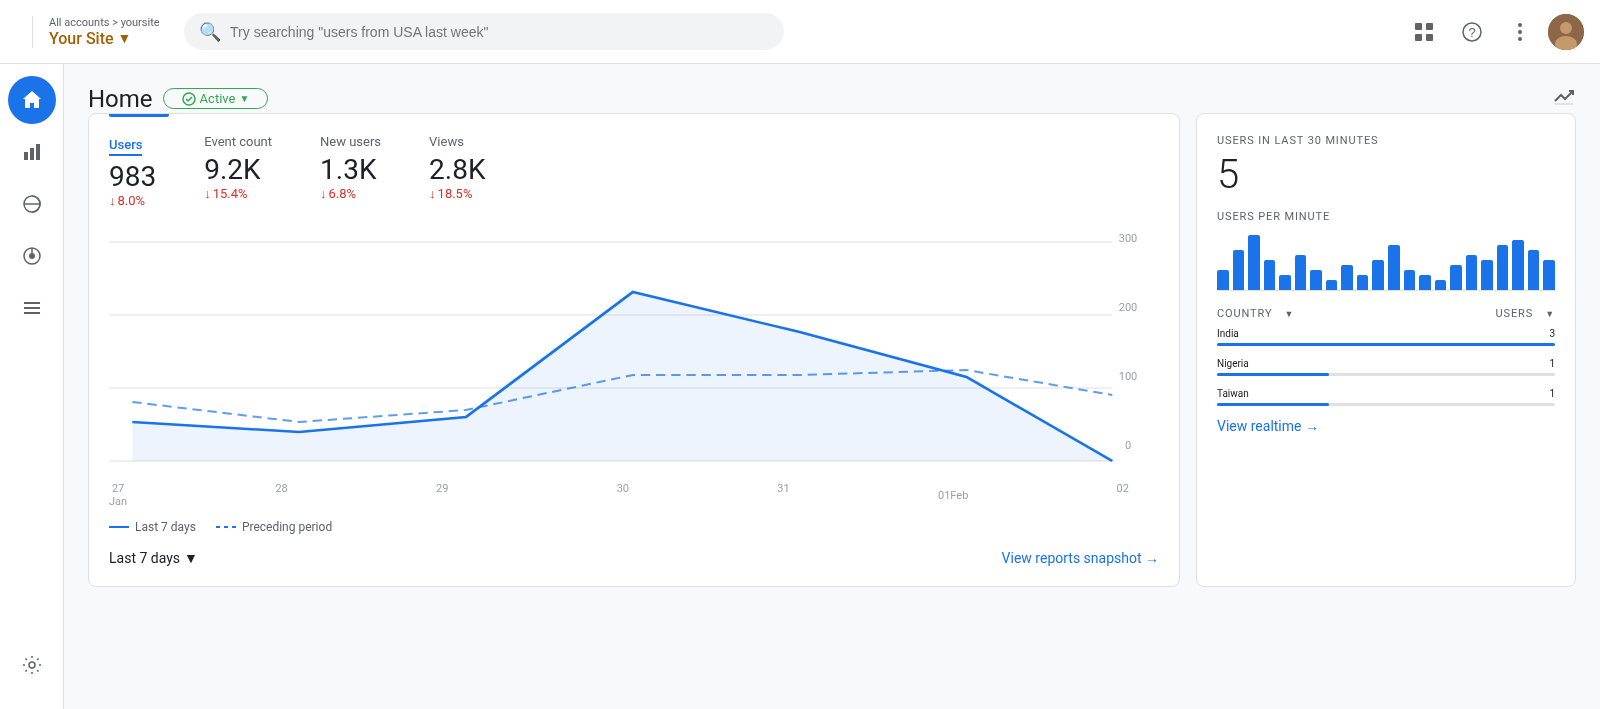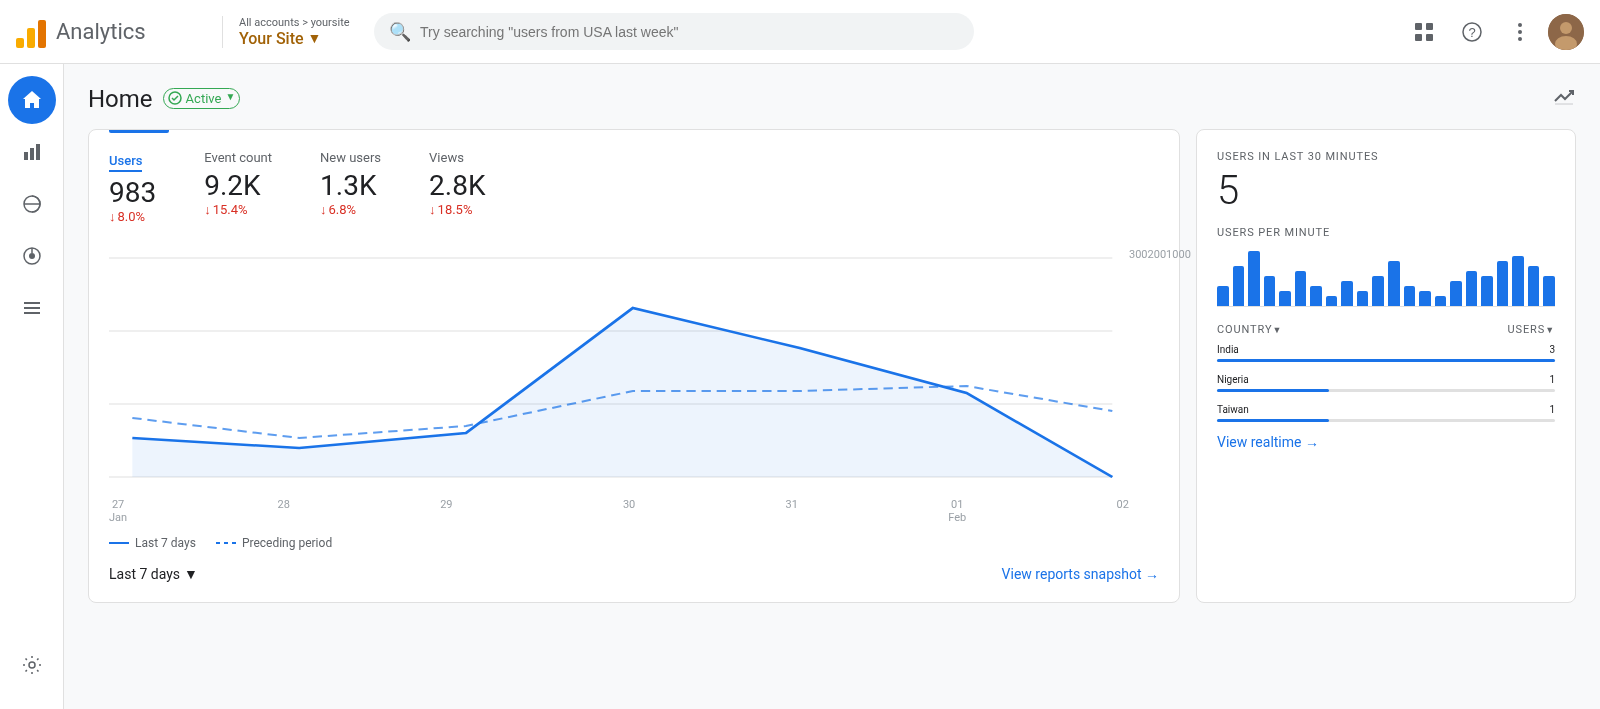--- a/index.html
+++ b/index.html
@@ -149,39 +149,38 @@
       margin-top: 64px;
       margin-left: 64px;
       padding: 20px 24px;
       min-height: calc(709px - 64px);
       background: #f8f9fa;
     }
     .page-header {
       display: flex;
       align-items: center;
       justify-content: space-between;
-      margin-bottom: 16px;
     }
     .page-title-area {
       display: flex;
       align-items: center;
       gap: 10px;
     }
     .page-title {
       font-size: 24px;
       font-weight: 400;
       color: #202124;
     }
     .status-badge {
       display: flex;
-      align-items: flex-start;
+      align-items: center;
       gap: 4px;
       border: 1px solid #34a853;
       border-radius: 16px;
-      padding: 2px 4px;
+      padding: 2px 18px;
       font-size: 13px;
       color: #34a853;
     }
 
     
     .content-row {
       display: flex;
       gap: 16px;
     }
 
@@ -321,21 +320,21 @@
       justify-content: space-between;
       font-size: 11px;
       color: #5f6368;
       text-transform: uppercase;
       letter-spacing: 0.08em;
       margin-bottom: 8px;
     }
     .country-header-label {
       display: flex;
       align-items: center;
-      gap: 0;
+      gap: 12px;
       cursor: pointer;
     }
     .country-row {
       display: flex;
       flex-direction: column;
       margin-bottom: 12px;
     }
     .country-row-top {
       display: flex;
       justify-content: space-between;
@@ -353,44 +352,36 @@
       background: #1a73e8;
       border-radius: 2px;
     }
     .right-card-footer {
       margin-top: 0;
     }
 
     
     .y-axis {
       position: absolute;
-      right: 0;
+      right: 16px;
       top: 0;
       bottom: 30px;
       display: flex;
-      flex-direction: row;
+      flex-direction: column;
       justify-content: space-between;
-      align-items: flex-start;
+      align-items: center;
       font-size: 11px;
       color: #9aa0a6;
       width: 30px;
     }
   </style>
 </head>
 <body>
 
 <div class="header">
-  <div class="logo-area">
-    <div class="logo-bars">
-      <div class="logo-bar" style="height:10px; background:#f9ab00;"></div>
-      <div class="logo-bar" style="height:20px; background:#f9ab00;"></div>
-      <div class="logo-bar" style="height:28px; background:#e37400;"></div>
-    </div>
-    <span class="logo-title">Analytics</span>
-  </div>
   <div class="site-selector">
     <span class="site-breadcrumb">All accounts &gt; yoursite</span>
     <div class="site-name">
       <span>Your Site</span>
       <span style="font-size:14px;">▼</span>
     </div>
   </div>
   <div class="search-bar">
     <span style="color:#5f6368; font-size:18px;">🔍</span>
     <input type="text" placeholder="Try searching &quot;users from USA last week&quot;" style="">
@@ -573,21 +564,21 @@
             <span style="visibility:hidden">x</span>
           </div>
         <div style="display:flex;flex-direction:column;align-items:center;margin-left:20px;">
             <span>30</span>
             <span style="visibility:hidden">x</span>
           </div>
         <div style="display:flex;flex-direction:column;align-items:center;">
             <span>31</span>
             <span style="visibility:hidden">x</span>
           </div>
-        <div style="display:flex;flex-direction:column;align-items:center;">
+        <div style="display:flex;align-items:center;">
             <span>01</span>
             <span>Feb</span>
           </div>
         <div style="display:flex;flex-direction:column;align-items:center;">
             <span>02</span>
             <span style="visibility:hidden">x</span>
           </div>
       </div>
 
       <div class="chart-legend" style="margin-top:12px;">

